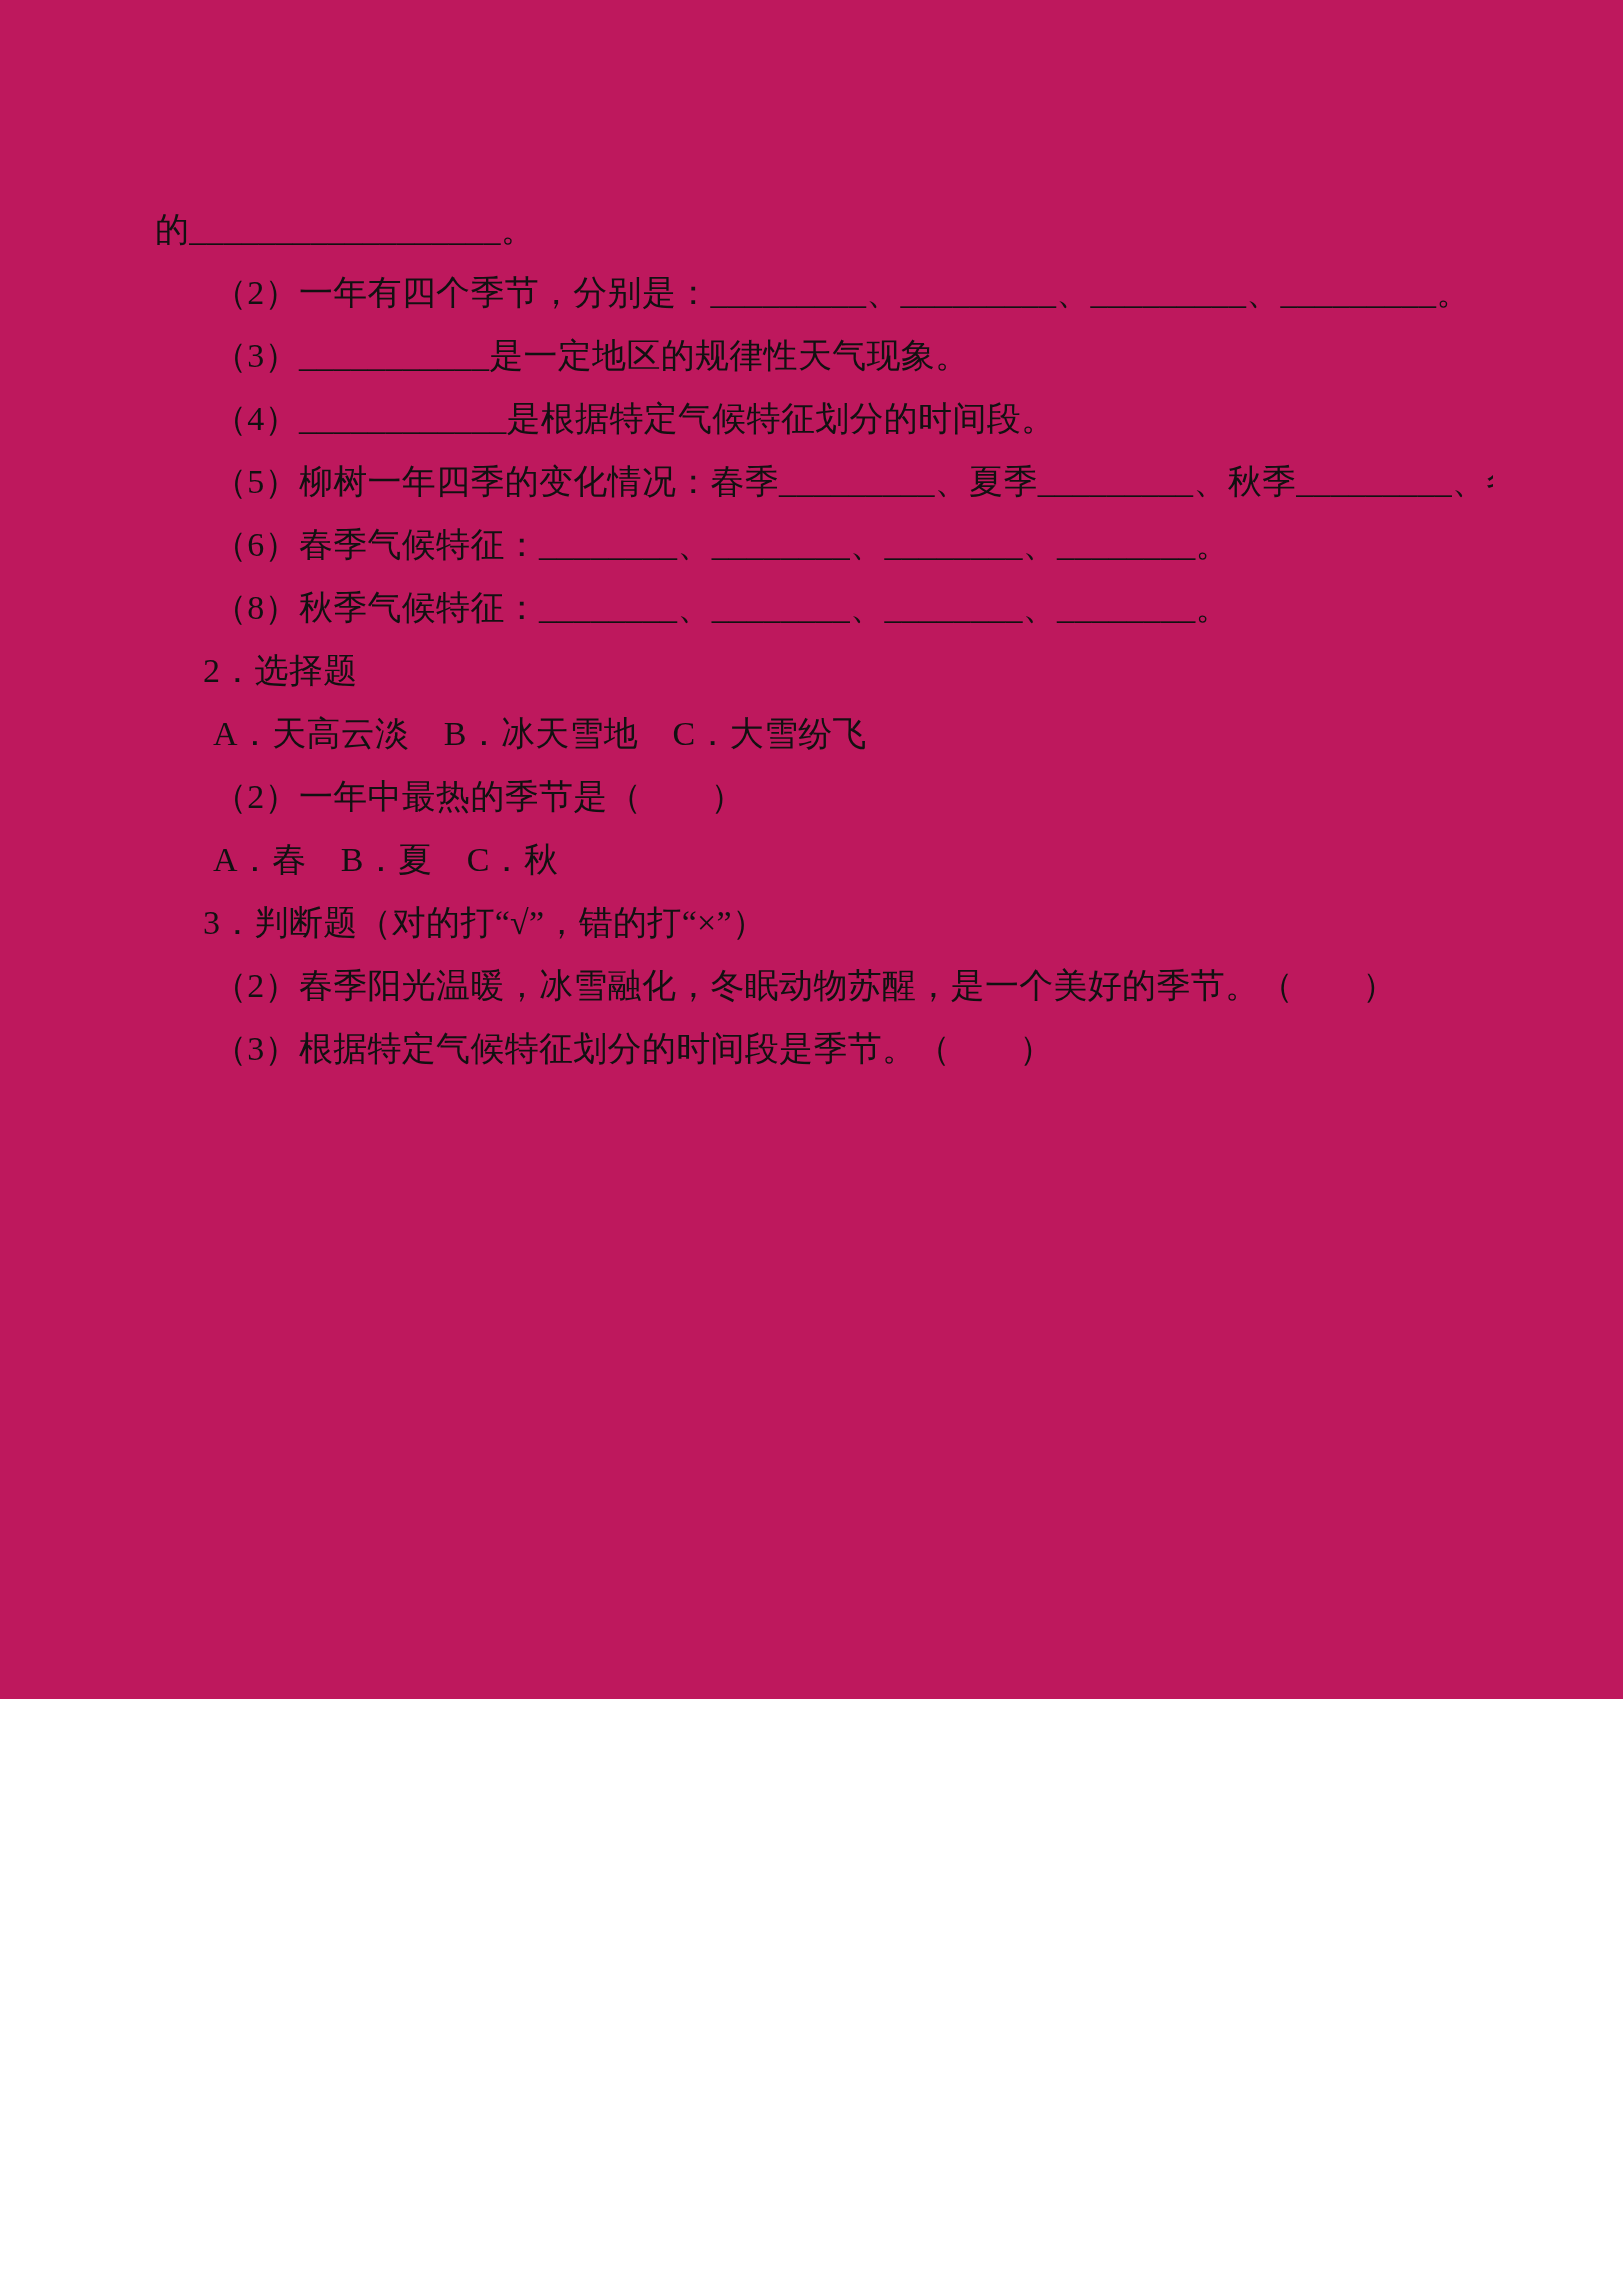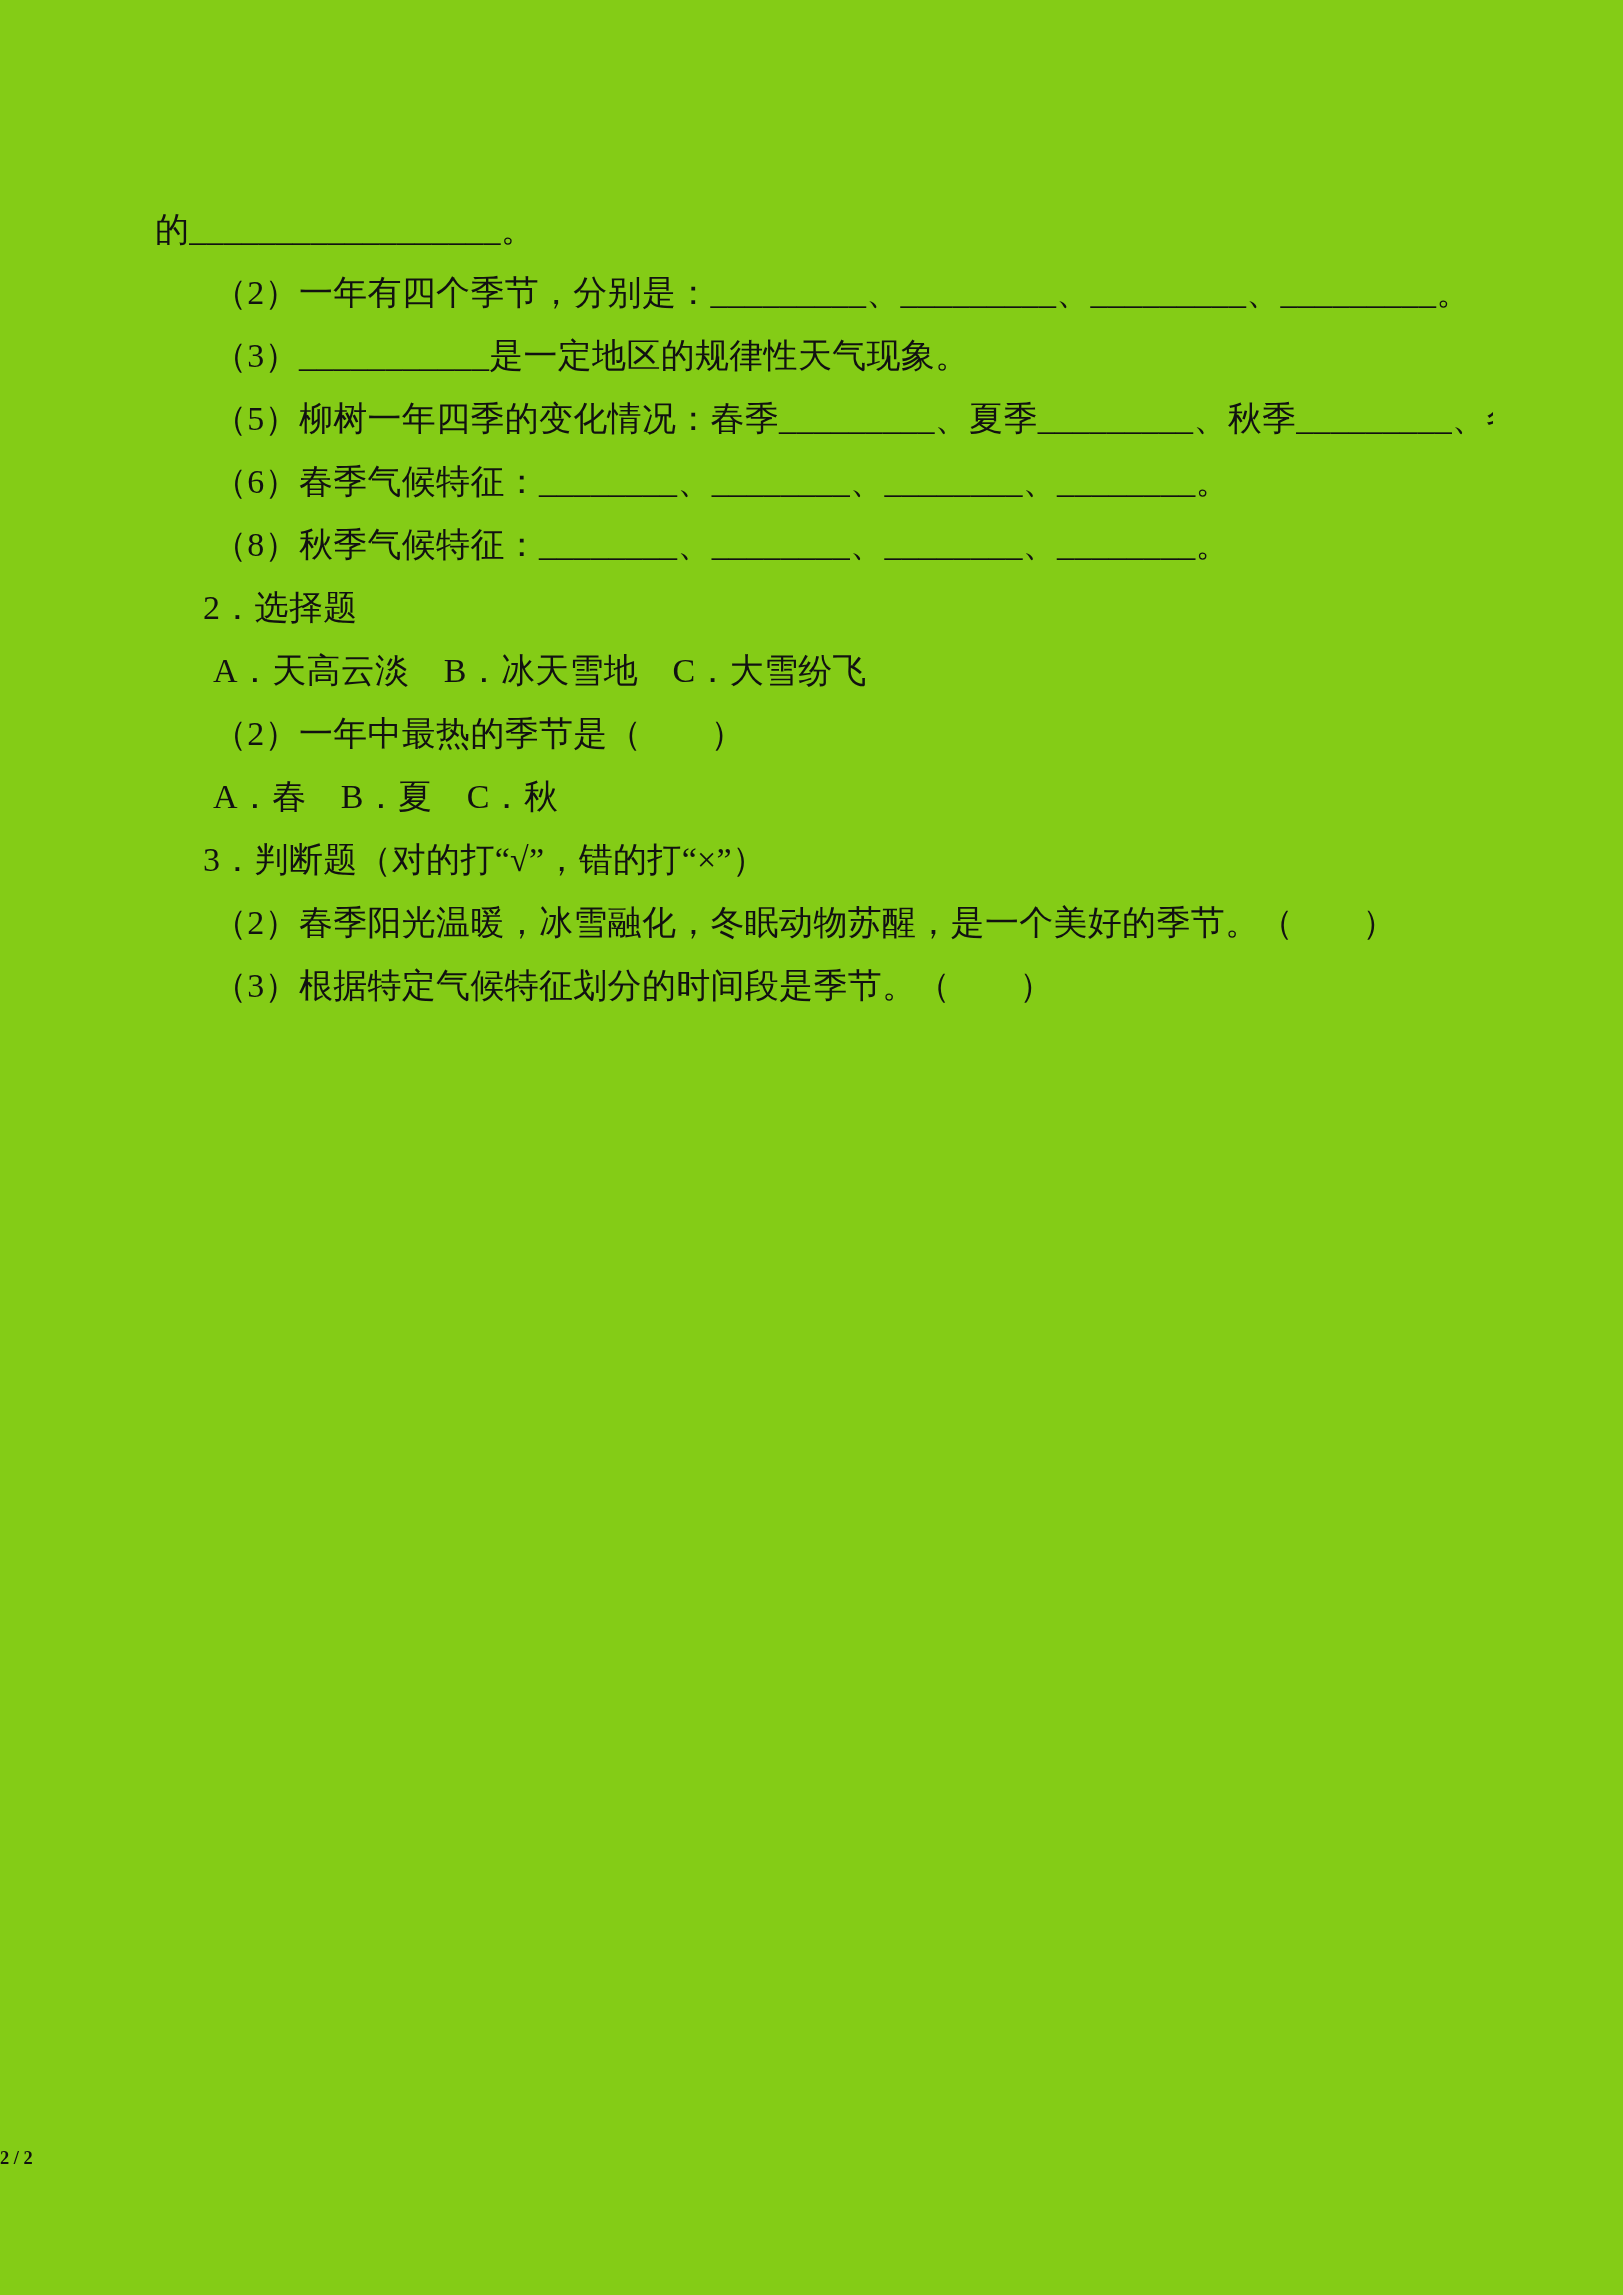--- a/index.html
+++ b/index.html
@@ -3,22 +3,22 @@
 <meta charset="utf-8">
 <style>
   html, body {
     margin: 0;
     padding: 0;
     background: #ffffff;
   }
   .page {
     position: relative;
     width: 1623px;
-    height: 2295px;
-    background: #84cc16;
+    height: 1699px;
+    background: #be185d;
     font-family: "Liberation Serif", "DejaVu Serif", serif;
     color: #111111;
     overflow: hidden;
   }
   .content {
     position: absolute;
     left: 155px;
     top: 198px;
     width: 1338px;
   }
@@ -49,20 +49,21 @@
 
 <div class="page">
   <div class="content">
 
     <p class="line no-indent">的__________________。</p>
 
     <p class="line indent-q">（2）一年有四个季节，分别是：_________、_________、_________、_________。</p>
 
     <p class="line indent-q">（3）___________是一定地区的规律性天气现象。</p>
 
+    <p class="line indent-q">（4）____________是根据特定气候特征划分的时间段。</p>
 
     <p class="line indent-q">（5）柳树一年四季的变化情况：春季_________、夏季_________、秋季_________、冬</p>
 
 
     <p class="line indent-q">（6）春季气候特征：________、________、________、________。</p>
 
 
     <p class="line indent-q">（8）秋季气候特征：________、________、________、________。</p>
 
 

